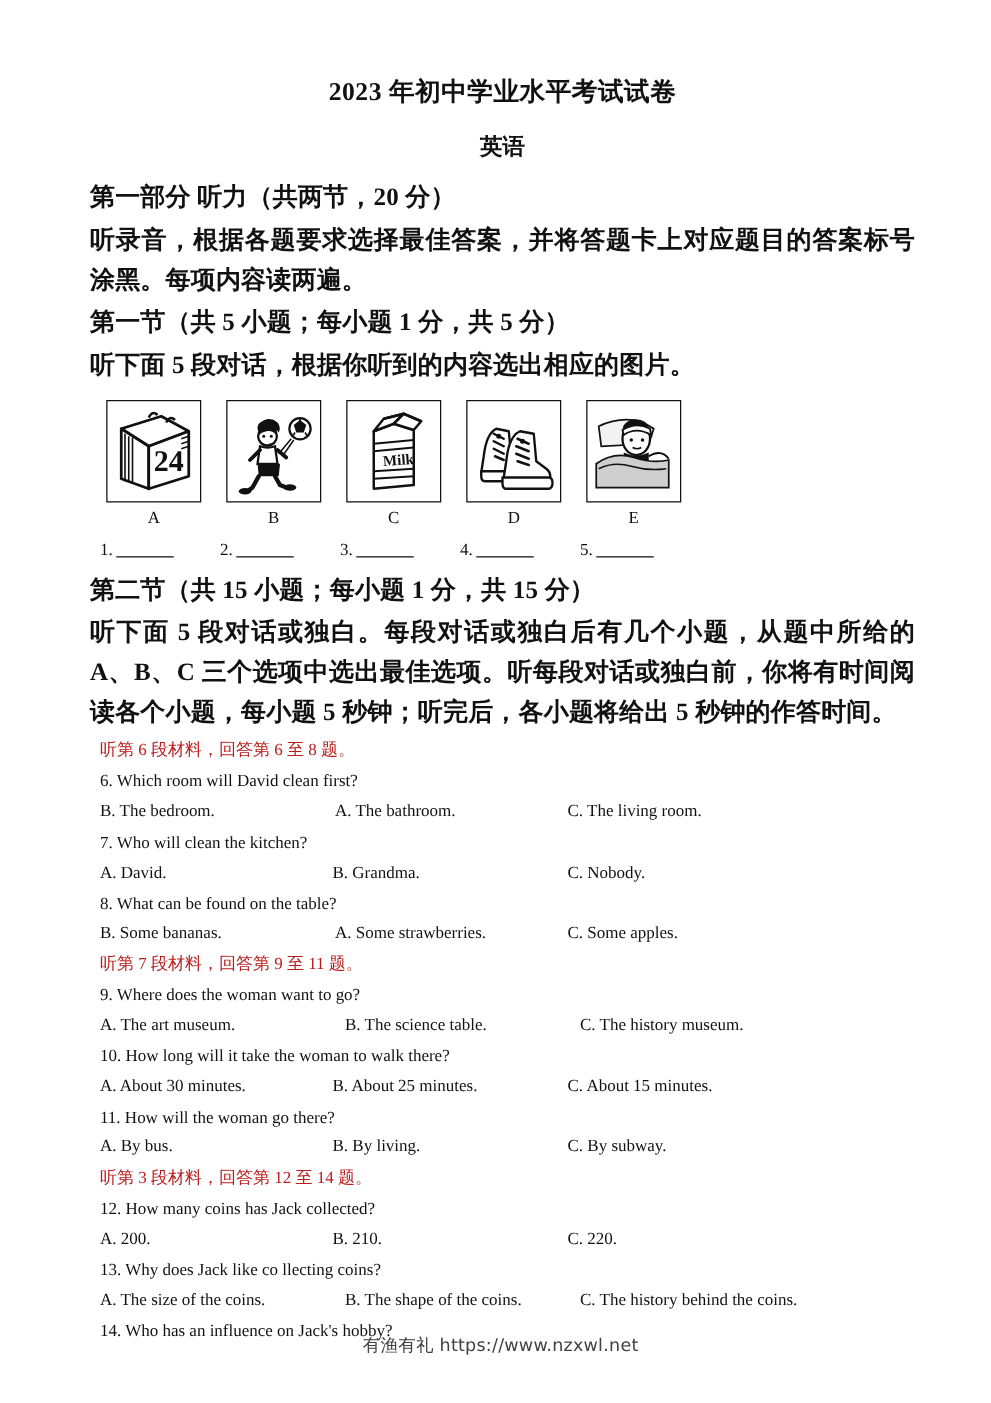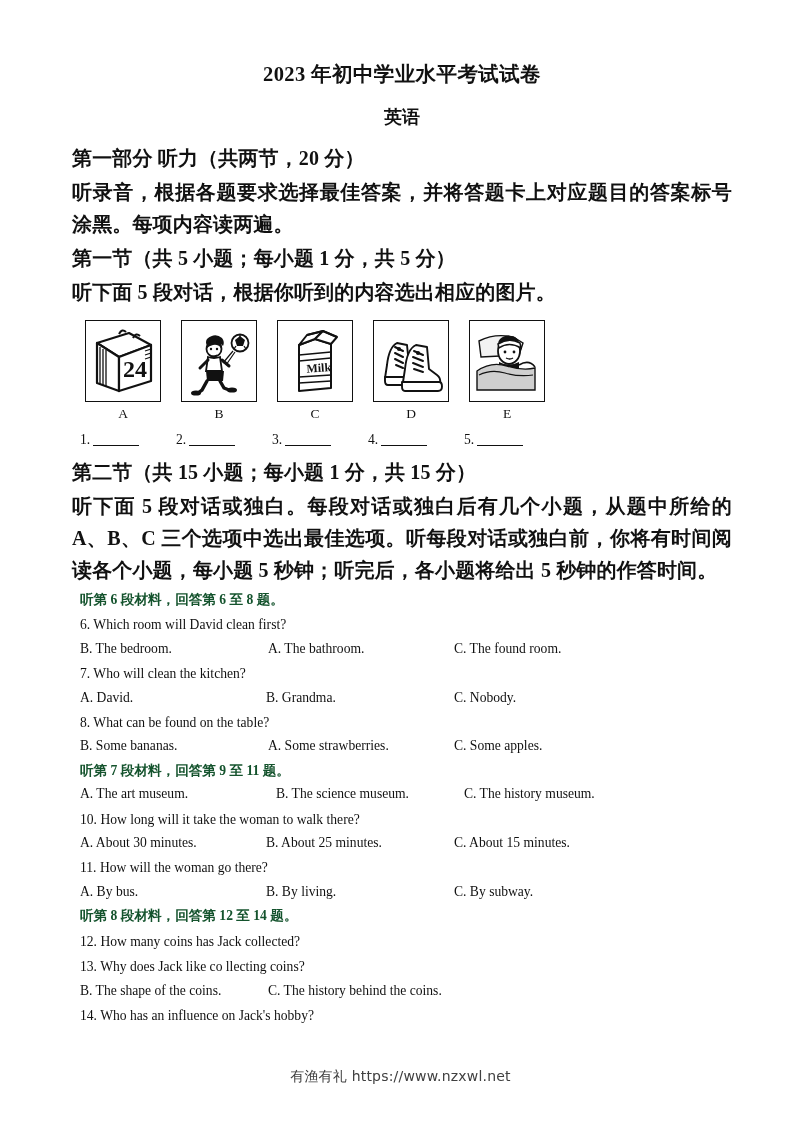--- a/index.html
+++ b/index.html
@@ -108,22 +108,21 @@
     border-bottom: 1.1px solid #111;
     margin-left: 3px;
     vertical-align: -2px;
   }
 
   
   .cn-note {
     font-size: 13.6px;
     line-height: 1.58;
     margin: 2px 0 2px 8px;
-    color: #14532d;
-    font-weight: bold;
+    color: #b91c1c;
   }
   .q-stem {
     font-size: 13.6px;
     line-height: 1.58;
     margin: 4px 0 2px 8px;
   }
   .q-opts {
     display: flex;
     margin: 3px 0 3px 8px;
     font-size: 13.6px;
@@ -288,69 +287,76 @@
     <div class="cn-bold">第二节（共 15 小题；每小题 1 分，共 15 分）</div>
     <div class="cn-bold block">听下面 5 段对话或独白。每段对话或独白后有几个小题，从题中所给的 A、B、C 三个选项中选出最佳选项。听每段对话或独白前，你将有时间阅读各个小题，每小题 5 秒钟；听完后，各小题将给出 5 秒钟的作答时间。</div>
 
     <div>
       <div class="cn-note">听第 6 段材料，回答第 6 至 8 题。</div>
 
       <div class="q-stem">6. Which room will David clean first?</div>
       <div class="q-opts">
         <span class="opt b">B. The bedroom.</span>
         <span class="opt a">A. The bathroom.</span>
-        <span class="opt c">C. The found room.</span>
+        <span class="opt c">C. The living room.</span>
       </div>
 
       <div class="q-stem">7. Who will clean the kitchen?</div>
       <div class="q-opts">
         <span class="opt a">A. David.</span>
         <span class="opt b">B. Grandma.</span>
         <span class="opt c">C. Nobody.</span>
       </div>
 
       <div class="q-stem">8. What can be found on the table?</div>
       <div class="q-opts">
         <span class="opt b">B. Some bananas.</span>
         <span class="opt a">A. Some strawberries.</span>
         <span class="opt c">C. Some apples.</span>
       </div>
     </div>
 
     <div>
       <div class="cn-note">听第 7 段材料，回答第 9 至 11 题。</div>
 
+      <div class="q-stem">9. Where does the woman want to go?</div>
       <div class="q-opts wide">
         <span class="opt a">A. The art museum.</span>
-        <span class="opt b">B. The science museum.</span>
+        <span class="opt b">B. The science table.</span>
         <span class="opt c">C. The history museum.</span>
       </div>
 
       <div class="q-stem">10. How long will it take the woman to walk there?</div>
       <div class="q-opts">
         <span class="opt a">A. About 30 minutes.</span>
         <span class="opt b">B. About 25 minutes.</span>
         <span class="opt c">C. About 15 minutes.</span>
       </div>
 
       <div class="q-stem">11. How will the woman go there?</div>
       <div class="q-opts">
         <span class="opt a">A. By bus.</span>
         <span class="opt b">B. By living.</span>
         <span class="opt c">C. By subway.</span>
       </div>
     </div>
 
     <div>
-      <div class="cn-note">听第 8 段材料，回答第 12 至 14 题。</div>
+      <div class="cn-note">听第 3 段材料，回答第 12 至 14 题。</div>
 
       <div class="q-stem">12. How many coins has Jack collected?</div>
+      <div class="q-opts">
+        <span class="opt a">A. 200.</span>
+        <span class="opt b">B. 210.</span>
+        <span class="opt c">C. 220.</span>
+      </div>
 
       <div class="q-stem">13. Why does Jack like co llecting coins?</div>
       <div class="q-opts wide">
+        <span class="opt a">A. The size of the coins.</span>
         <span class="opt b">B. The shape of the coins.</span>
         <span class="opt c">C. The history behind the coins.</span>
       </div>
 
       <div class="q-stem">14. Who has an influence on Jack's hobby?</div>
     </div>
 
   </div>
 
   <div class="footer">有渔有礼 https://www.nzxwl.net</div>

